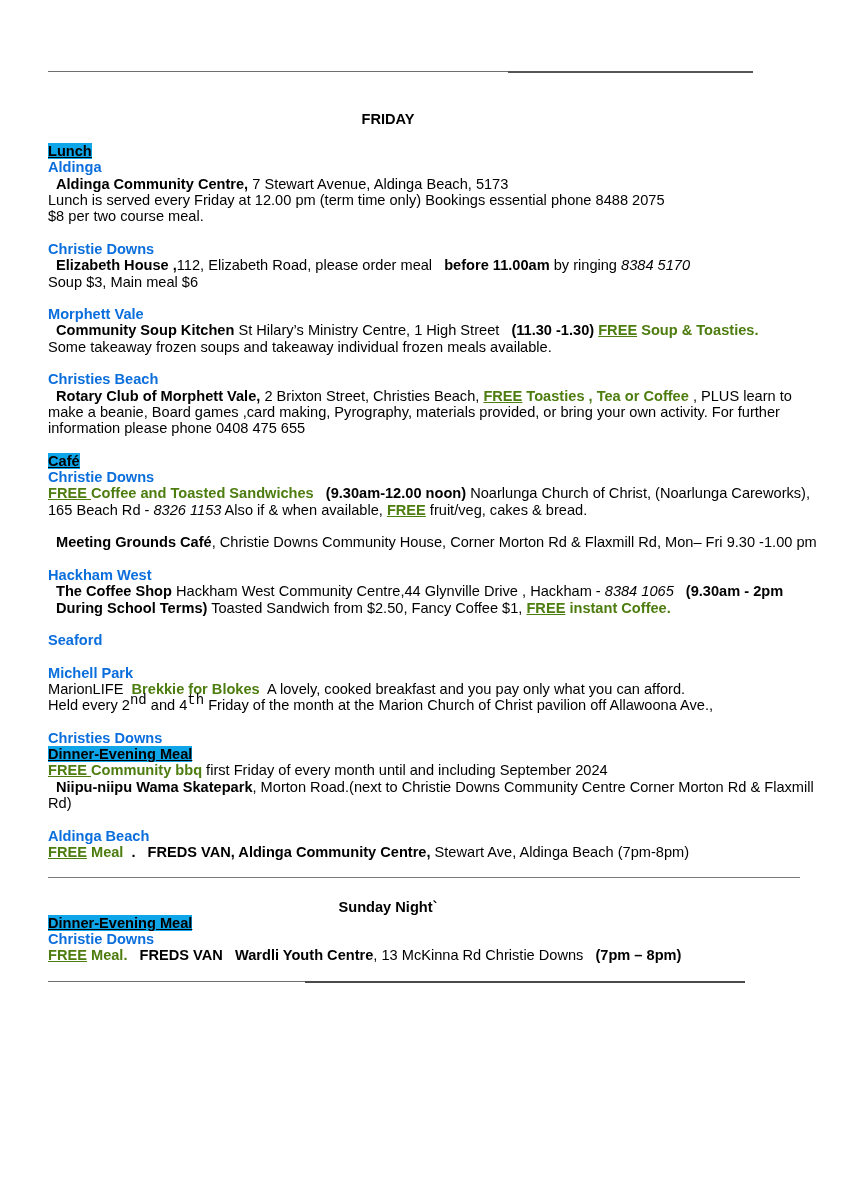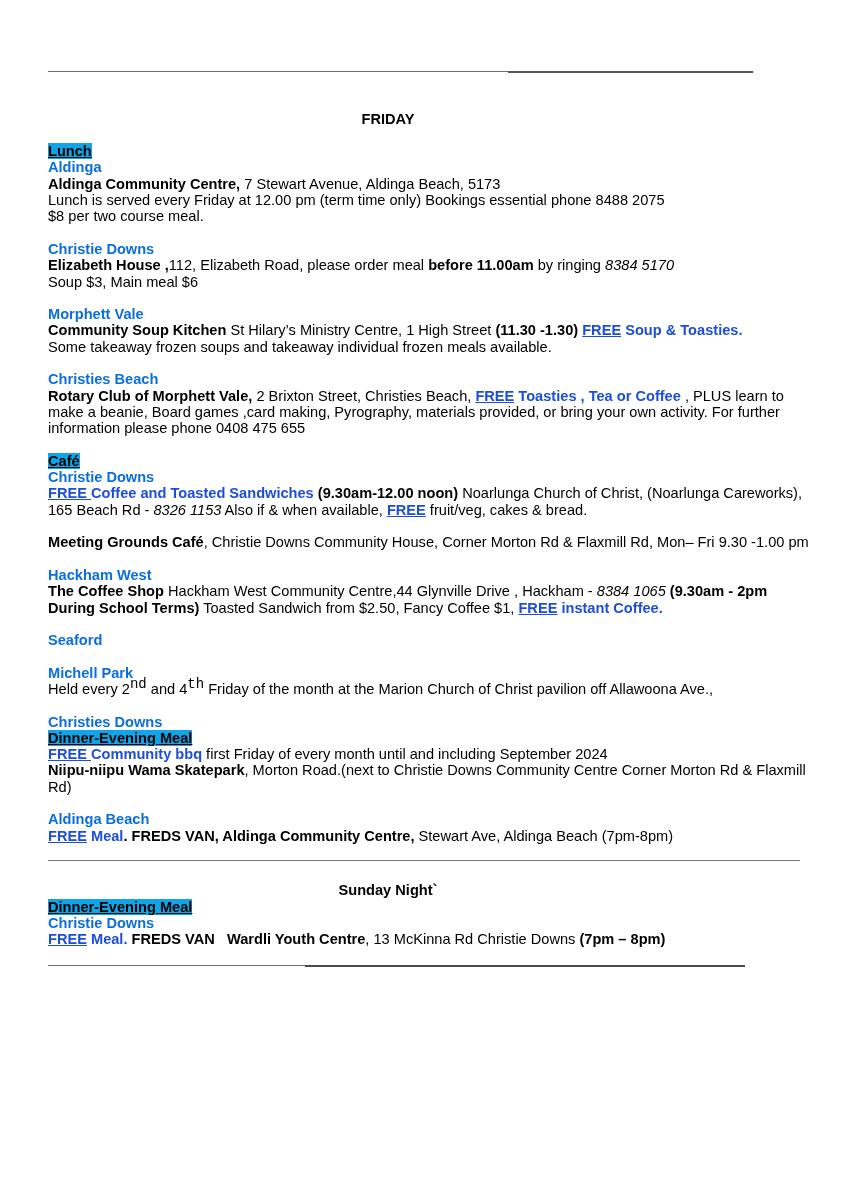--- a/index.html
+++ b/index.html
@@ -4,23 +4,23 @@
 <style>
   html,body{margin:0;padding:0;background:#ffffff;}
   .page{
     width:848px;height:1200px;background:#ffffff;overflow:hidden;
     font-family:"Liberation Sans", sans-serif;
     font-size:14.6px;line-height:16.3px;color:#000;
   }
   .content{padding-left:48px;padding-right:10px;}
   .line{white-space:pre;height:16.3px;}
   .gap{height:16.3px;}
-  .b{font-weight:bold;}
+  .b{font-weight:bold;margin-left:8px;}
   .i{font-style:italic;}
-  .r{color:#1d4ed8;font-weight:bold;}
+  .r{color:#4d7c0f;font-weight:bold;}
   .u{text-decoration:underline;}
   .h{color:#0a6edd;font-weight:bold;}
   .hl{background:#0ea5e9;font-weight:bold;text-decoration:underline;}
   .title{font-weight:bold;width:680px;text-align:center;height:16.3px;white-space:pre;margin-top:21px;}
   sup{font-size:14px;vertical-align:super;line-height:0;font-family:Liberation Mono, monospace;}
   .rule-top{margin-top:71px;height:2.3px;display:flex;align-items:flex-start;}
   .rule-top .seg1{width:460px;border-top:1.2px solid #6e6e6e;}
   .rule-top .seg2{width:245px;border-top:2.4px solid #555;}
   .rule-mid{width:752px;border-top:1.2px solid #7a7a7a;height:0;}
   .rule-bottom{height:3px;display:flex;align-items:flex-start;margin-top:1px;}
@@ -75,20 +75,21 @@
 
     <div class="line"><span class="h">Hackham West</span></div>
     <div class="line"><span class="b">The Coffee Shop</span><span> Hackham West Community Centre,44 Glynville Drive , Hackham - </span><span class="i">8384 1065</span><span class="b"> (9.30am - 2pm</span></div>
     <div class="line"><span class="b">During School Terms)</span><span> Toasted Sandwich from $2.50, Fancy Coffee $1, </span><span class="r u">FREE</span><span class="r"> instant Coffee.</span></div>
     <div class="gap"></div>
 
     <div class="line"><span class="h">Seaford</span></div>
     <div class="gap"></div>
 
     <div class="line"><span class="h">Michell Park</span></div>
+    <div class="line"><span>MarionLIFE  </span><span class="r">Brekkie for Blokes</span><span>  A lovely, cooked breakfast and you pay only what you can afford.</span></div>
     <div class="line"><span>Held every 2</span><sup>nd</sup><span> and 4</span><sup>th</sup><span> Friday of the month at the Marion Church of Christ pavilion off Allawoona Ave.,</span></div>
     <div class="gap"></div>
 
     <div class="line"><span class="h">Christies Downs</span></div>
     <div class="line"><span class="hl">Dinner-Evening Meal</span></div>
     <div class="line"><span class="r u">FREE </span><span class="r">Community bbq</span><span> first Friday of every month until and including September 2024</span></div>
     <div class="line"><span class="b">Niipu-niipu Wama Skatepark</span><span>, Morton Road.(next to Christie Downs Community Centre Corner Morton Rd &amp; Flaxmill</span></div>
     <div class="line"><span>Rd)</span></div>
     <div class="gap"></div>
 

